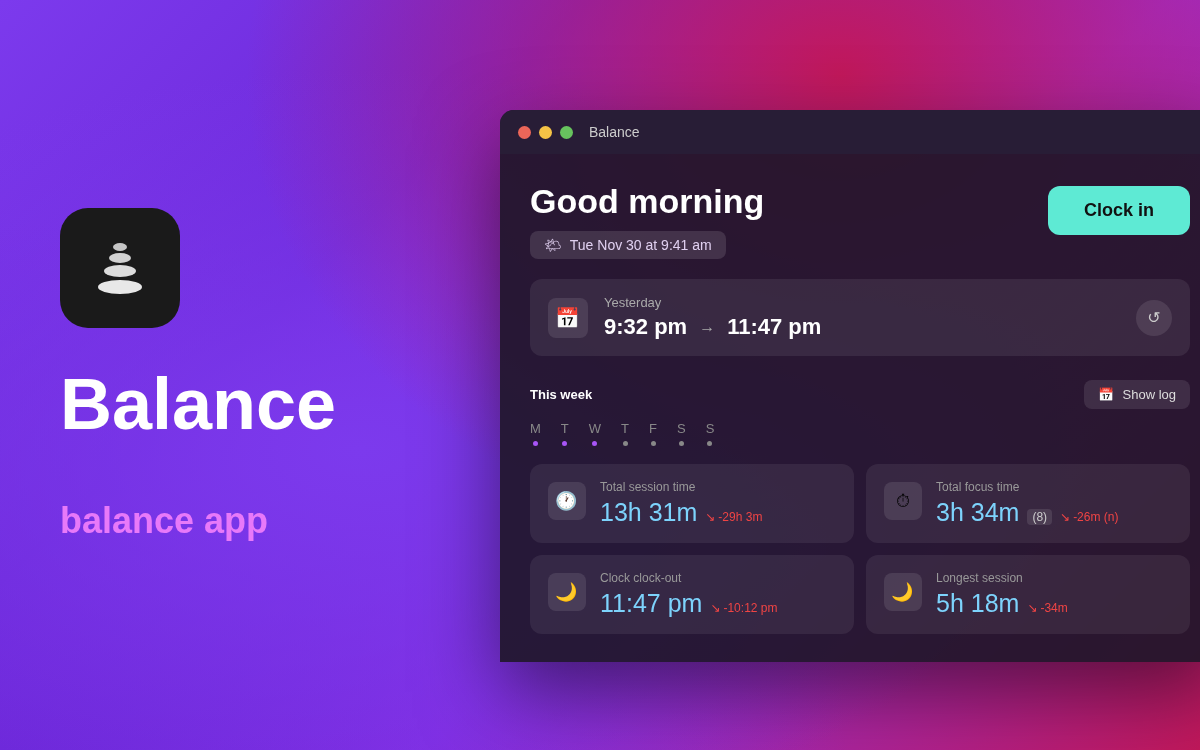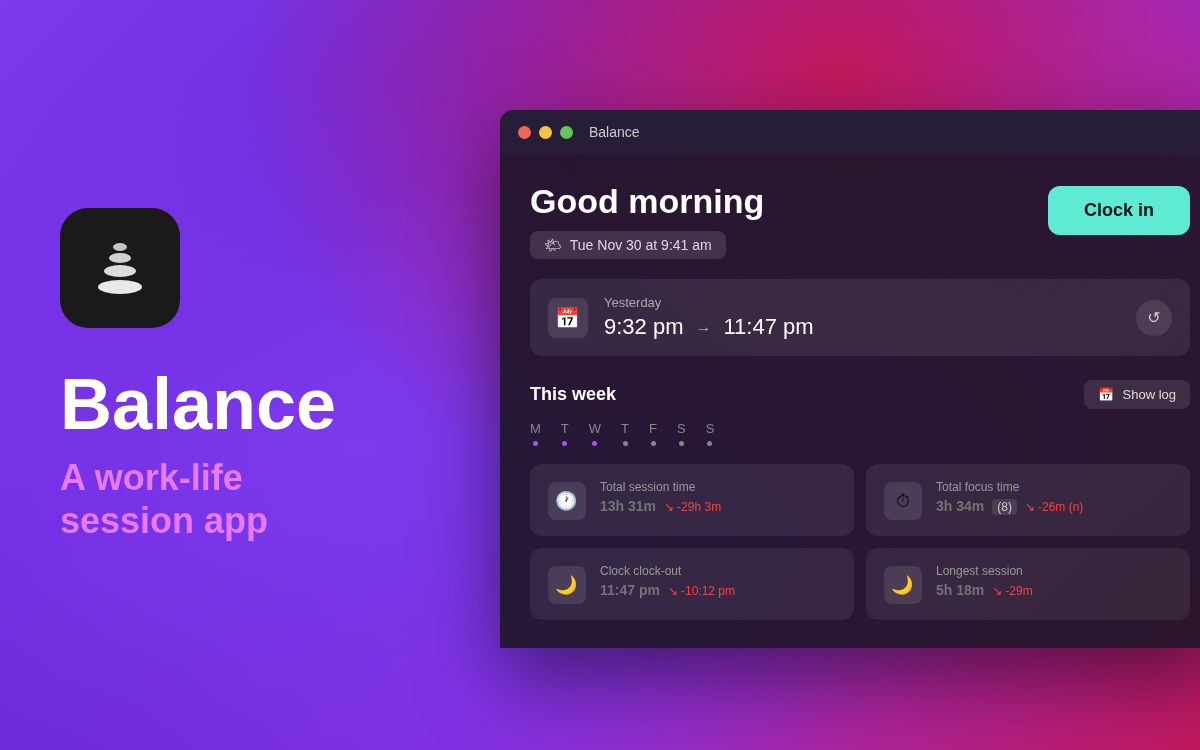--- a/index.html
+++ b/index.html
@@ -176,21 +176,21 @@
     }
 
     .yesterday-label {
       font-size: 13px;
       color: #aaa;
       margin-bottom: 4px;
     }
 
     .yesterday-time {
       font-size: 22px;
-      font-weight: 400;
+      font-weight: 700;
       color: #fff;
       display: flex;
       align-items: center;
       gap: 12px;
     }
 
     .arrow-icon {
       font-size: 16px;
       color: #aaa;
     }
@@ -210,21 +210,21 @@
 
     
     .week-header {
       display: flex;
       justify-content: space-between;
       align-items: center;
       margin-bottom: 12px;
     }
 
     .week-title {
-      font-size: 18px;
+      font-size: 13px;
       font-weight: 600;
       color: #fff;
     }
 
     .show-log-btn {
       display: flex;
       align-items: center;
       gap: 8px;
       background: rgba(255,255,255,0.1);
       border-radius: 8px;
@@ -303,23 +303,23 @@
     }
 
     .stat-value-row {
       display: flex;
       align-items: baseline;
       gap: 8px;
       flex-wrap: wrap;
     }
 
     .stat-value {
-      font-size: 14px;
-      font-weight: 700;
-      color: #737373;
+      font-size: 25px;
+      font-weight: 400;
+      color: #7dd3fc;
     }
 
     .stat-badge {
       font-size: 12px;
       color: #ccc;
       background: rgba(255,255,255,0.1);
       border-radius: 4px;
       padding: 1px 5px;
     }
 
@@ -345,22 +345,22 @@
     <svg viewBox="0 0 70 70" fill="none">
 
       <ellipse cx="35" cy="54" rx="22" ry="7" fill="white" opacity="0.9"></ellipse>
       <ellipse cx="35" cy="38" rx="16" ry="6" fill="white" opacity="0.85"></ellipse>
       <ellipse cx="35" cy="25" rx="11" ry="5" fill="white" opacity="0.8"></ellipse>
       <ellipse cx="35" cy="14" rx="7" ry="4" fill="white" opacity="0.75"></ellipse>
     </svg>
   </div>
   <div class="app-name">Balance</div>
   <div class="app-tagline">
-    <span>A work-life</span><br>
-    <span>session app</span>
+    <br>
+    <span>balance app</span>
   </div>
 </div>
 
 <div class="window">
   <div class="window-titlebar">
     <div class="window-controls">
       <div class="window-dot" style="background:#ec6659;"></div>
       <div class="window-dot" style="background:#f5c346;"></div>
       <div class="window-dot" style="background:#67c35e;"></div>
     </div>
@@ -467,20 +467,20 @@
           </div>
         </div>
       </div>
 
       <div class="stat-card">
         <div class="stat-icon">🌙</div>
         <div class="stat-info">
           <div class="stat-label">Longest session</div>
           <div class="stat-value-row">
             <span class="stat-value">5h 18m</span>
-            <span class="stat-delta delta-down">↘ <span>-29m</span></span>
+            <span class="stat-delta delta-down">↘ <span>-34m</span></span>
           </div>
         </div>
       </div>
 
     </div>
   </div>
 </div>
 
 </body></html>

